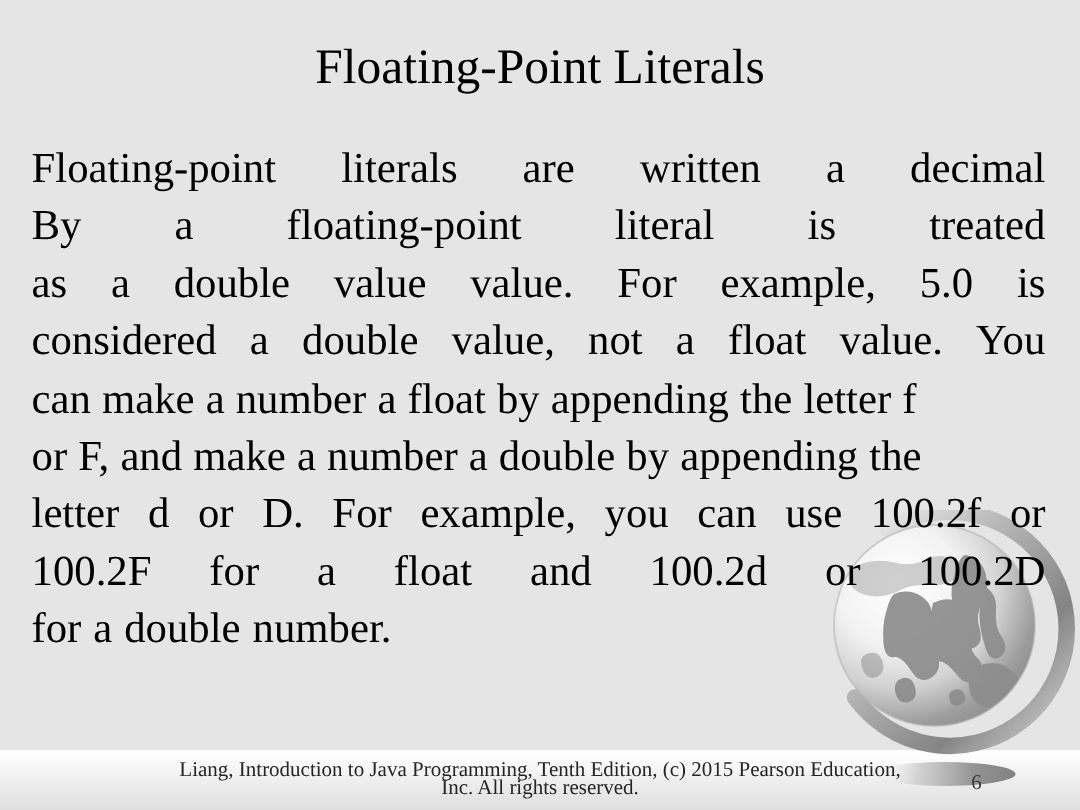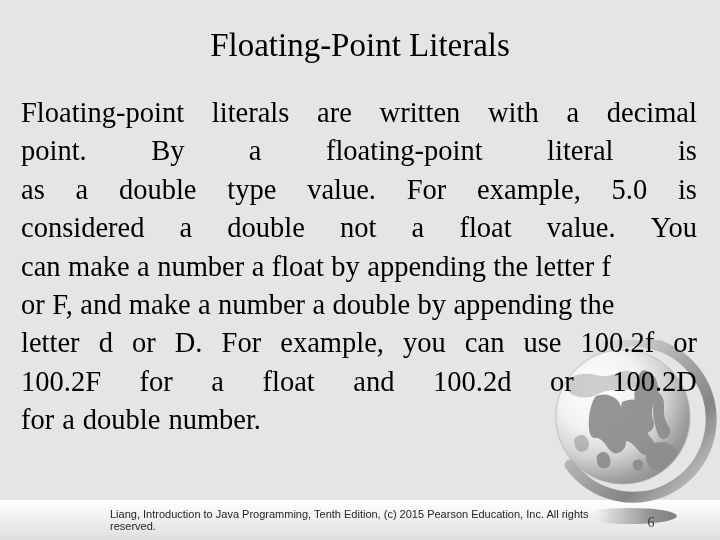--- a/index.html
+++ b/index.html
@@ -99,23 +99,23 @@
   .body-text .ln.tight > span {
     margin-right: 0.26em;
   }
 
   
   .footer {
     position: absolute;
     left: 110px;
     top: 508px;
     width: 500px;
-    text-align: left;
-    font-family: Liberation Sans, sans-serif;
-    font-size: 11px;
+    text-align: center;
+    font-family: Liberation Serif, serif;
+    font-size: 14px;
     line-height: 12px;
     color: #252525;
     z-index: 5;
   }
   .page-number {
     position: absolute;
     left: 636px;
     top: 515px;
     width: 30px;
     text-align: center;
@@ -186,47 +186,47 @@
   </div>
 
   <div class="title">Floating-Point Literals</div>
 
   <div class="body-text">
     <span class="ln">
       <span>Floating-point</span>
       <span>literals</span>
       <span>are</span>
       <span>written</span>
-      <span>with</span>
       <span>a</span>
       <span>decimal</span>
     </span>
     <span class="ln">
-      <span>point.</span>
       <span>By</span>
       <span>a</span>
       <span>floating-point</span>
       <span>literal</span>
       <span>is</span>
+      <span>treated</span>
     </span>
     <span class="ln">
       <span>as</span>
       <span>a</span>
       <span>double</span>
-      <span>type</span>
+      <span>value</span>
       <span>value.</span>
       <span>For</span>
       <span>example,</span>
       <span>5.0</span>
       <span>is</span>
     </span>
     <span class="ln">
       <span>considered</span>
       <span>a</span>
       <span>double</span>
+      <span>value,</span>
       <span>not</span>
       <span>a</span>
       <span>float</span>
       <span>value.</span>
       <span>You</span>
     </span>
     <span class="ln tight">
       <span>can</span>
       <span>make</span>
       <span>a</span>

